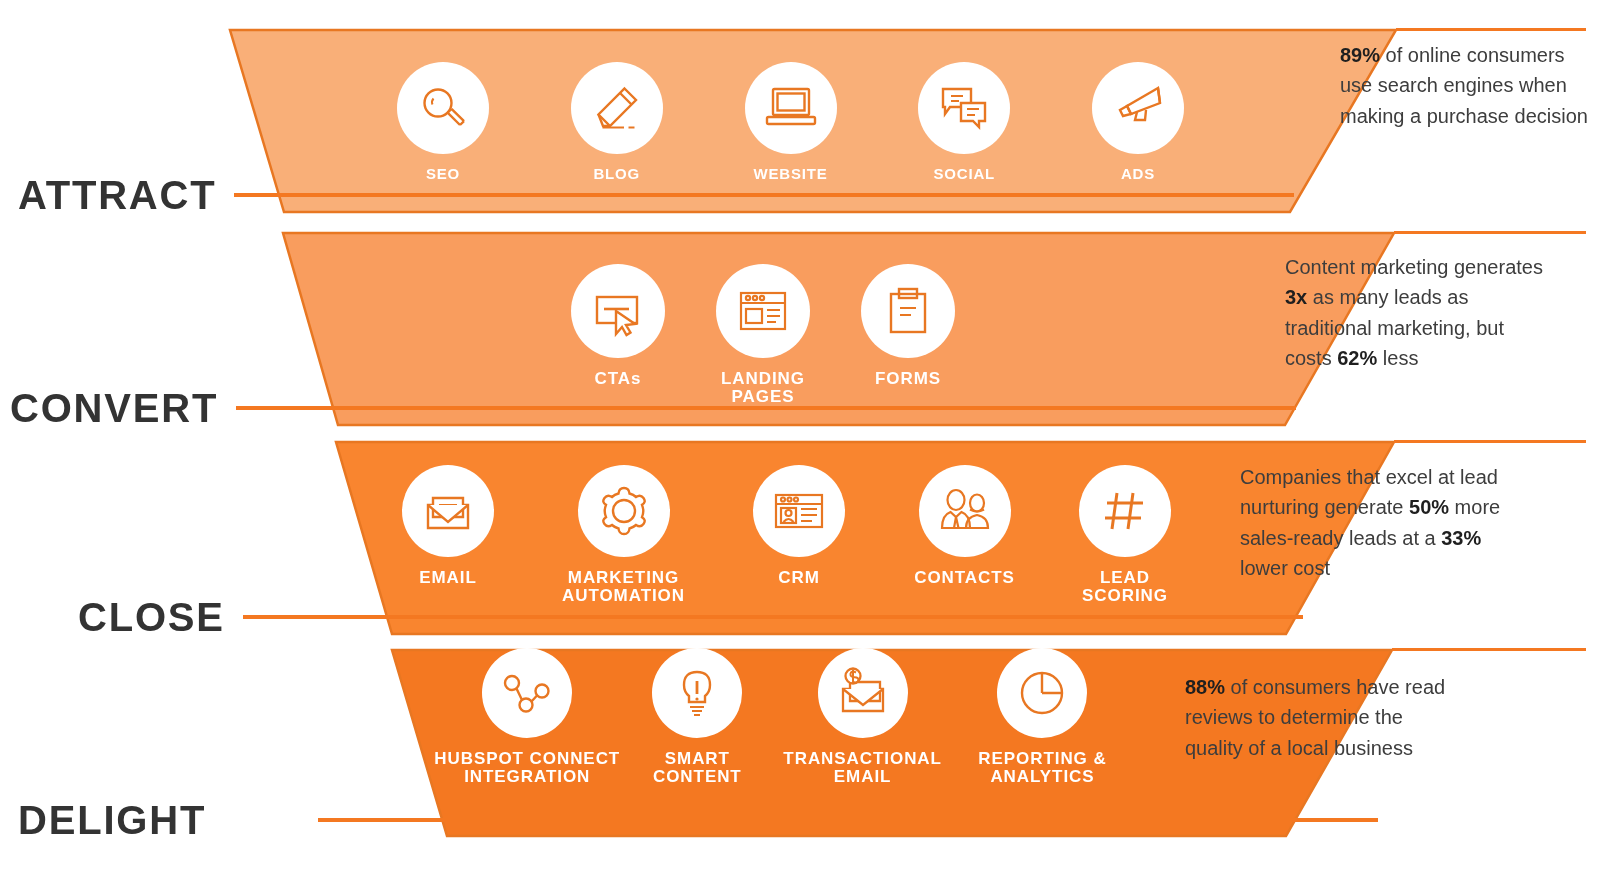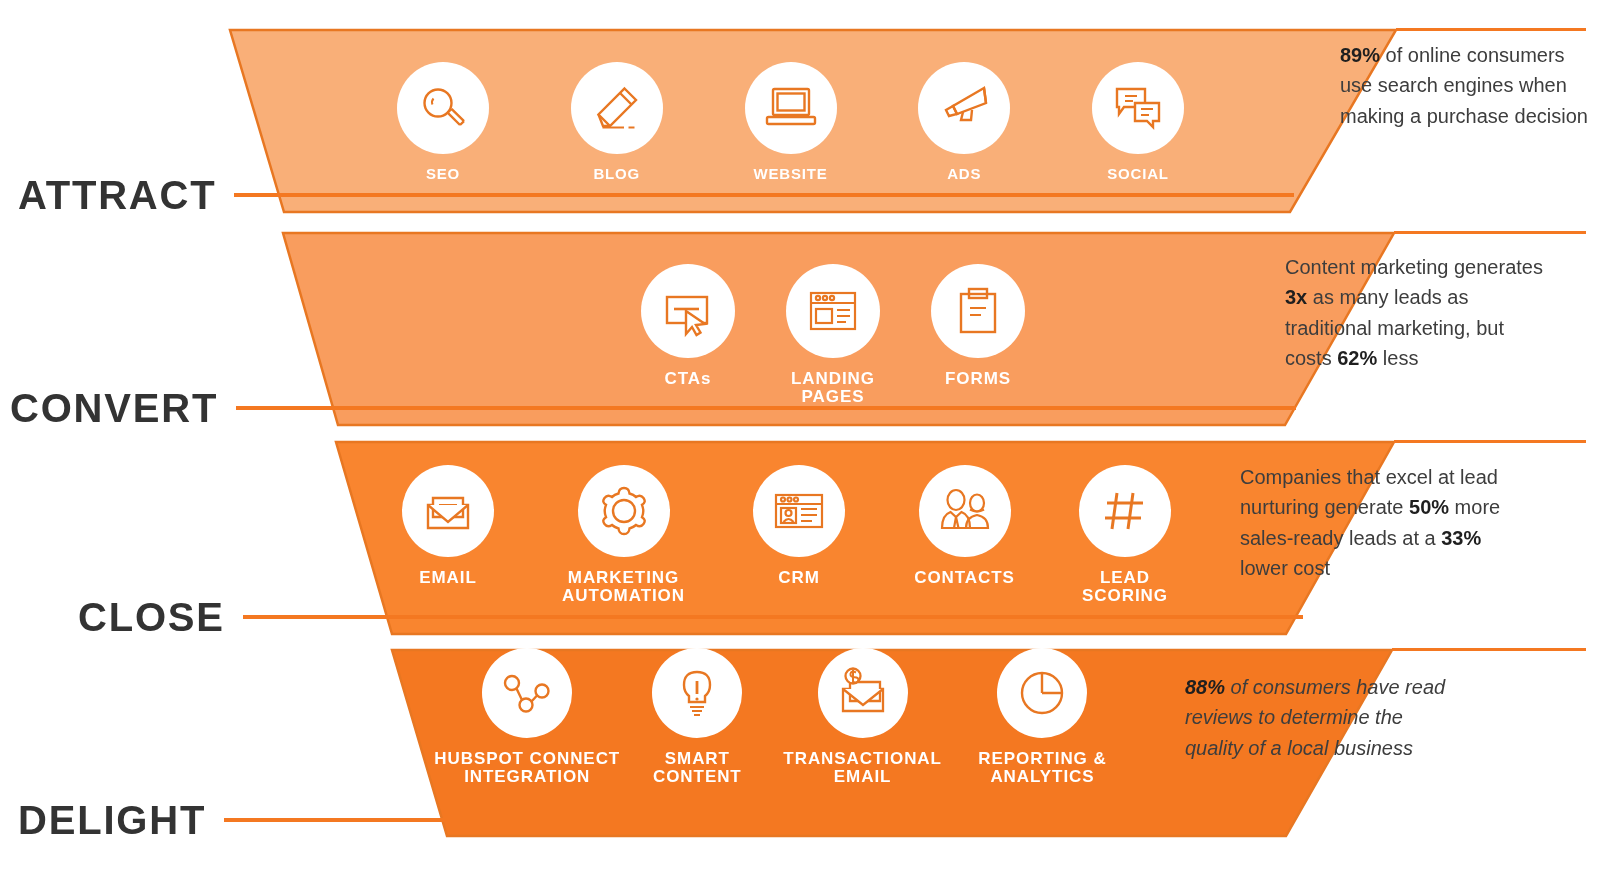--- a/index.html
+++ b/index.html
@@ -88,59 +88,59 @@
           <rect x="13.5" y="12.5" width="27" height="17"></rect>
           <rect x="3" y="36" width="48" height="7" rx="1.5"></rect>
         </svg>
       </div>
       <div class="cap" style="font-size:15px;margin-top:12px;">WEBSITE</div>
     </div>
 
     <div class="node" style="width:130px;">
       <div class="bubble" style="width:92px;height:92px;">
         <svg width="54" height="54" viewBox="0 0 54 54" fill="none" stroke="#E87722" stroke-width="2.4">
+          <path d="M6 8 H34 V26 H13 L8 33 V26 H6 Z"></path>
+          <path d="M14 15 H26 M14 20 H22" stroke-width="2"></path>
+          <path d="M24 22 H48 V40 H42 V46 L36 40 H24 Z" fill="#fff"></path>
+          <path d="M30 28 H42 M30 34 H38" stroke-width="2"></path>
+        </svg>
+      </div>
+      <div class="cap" style="font-size:15px;margin-top:12px;">SOCIAL</div>
+    </div>
+
+    <div class="node" style="width:130px;">
+      <div class="bubble" style="width:92px;height:92px;">
+        <svg width="54" height="54" viewBox="0 0 54 54" fill="none" stroke="#E87722" stroke-width="2.4">
           <path d="M47 7 L16 25 L20 33 L49 22 Z"></path>
           <path d="M47 7 L49 22"></path>
           <path d="M16 25 L9 29 L12 35 L20 33 Z"></path>
           <path d="M26 31 L24 39 H34 L35 29"></path>
         </svg>
       </div>
       <div class="cap" style="font-size:15px;margin-top:12px;">ADS</div>
     </div>
-
-    <div class="node" style="width:130px;">
-      <div class="bubble" style="width:92px;height:92px;">
-        <svg width="54" height="54" viewBox="0 0 54 54" fill="none" stroke="#E87722" stroke-width="2.4">
-          <path d="M6 8 H34 V26 H13 L8 33 V26 H6 Z"></path>
-          <path d="M14 15 H26 M14 20 H22" stroke-width="2"></path>
-          <path d="M24 22 H48 V40 H42 V46 L36 40 H24 Z" fill="#fff"></path>
-          <path d="M30 28 H42 M30 34 H38" stroke-width="2"></path>
-        </svg>
-      </div>
-      <div class="cap" style="font-size:15px;margin-top:12px;">SOCIAL</div>
-    </div>
   </div>
 
   <div class="stage" style="left:18px;top:175px;width:1360px;text-align:center;">
     <div class="txt">ATTRACT</div>
     <div class="rule" style="width:1060px;"></div>
   </div>
 
   <div class="stat" style="left:1340px;top:40px;width:250px;">
     <b>89%</b><span> of online consumers use search engines when making a purchase decision</span>
   </div>
 
   <div class="band" style="left:281px;top:231px;width:1115px;height:196px;">
     <svg width="1115" height="196" viewBox="0 0 1115 196">
       <polygon points="2,2 1113,2 1004,194 57,194" fill="#F99D5E" stroke="#E87722" stroke-width="2.5"></polygon>
     </svg>
   </div>
   <div class="toprule" style="left:1394px;top:231px;width:192px;"></div>
 
-  <div class="icons" style="left:548px;top:264px;width:500px;justify-content:flex-end;">
+  <div class="icons" style="left:548px;top:264px;width:500px;justify-content:flex-start;">
 
     <div class="node" style="width:140px;">
       <div class="bubble" style="width:94px;height:94px;">
         <svg width="54" height="54" viewBox="0 0 54 54" fill="none" stroke="#E87722" stroke-width="2.4">
           <rect x="6" y="13" width="40" height="26"></rect>
           <path d="M13 25 H38" stroke-width="2.6"></path>
           <path d="M25 27 L25 50 L31 43 L35.5 51 L39.5 48.5 L35 41 L44 40 Z" fill="#ffffff"></path>
         </svg>
       </div>
       <div class="cap" style="font-size:17px;margin-top:12px;">CTAs</div>
@@ -322,22 +322,22 @@
           <circle cx="26" cy="26" r="20"></circle>
           <path d="M26 26 V6 M26 26 H46"></path>
           <path d="M26 8 A18 18 0 0 1 44 26 L26 26 Z" fill="#E87722" stroke="none" opacity="0"></path>
         </svg>
       </div>
       <div class="cap" style="font-size:17px;margin-top:12px;">REPORTING &amp;
 ANALYTICS</div>
     </div>
   </div>
 
-  <div class="stage" style="left:18px;top:800px;width:1360px;">
+  <div class="stage" style="left:18px;top:800px;width:1360px;justify-content:space-between;">
     <div class="txt">DELIGHT</div>
     <div class="rule" style="width:1060px;"></div>
   </div>
 
-  <div class="stat" style="left:1185px;top:672px;width:265px;font-style:italic;">
+  <div class="stat" style="left:1185px;top:672px;width:265px;">
     <b>88%</b><span> of consumers have read reviews to determine the quality of a local business</span>
   </div>
 
 </div>
 
 </body></html>

